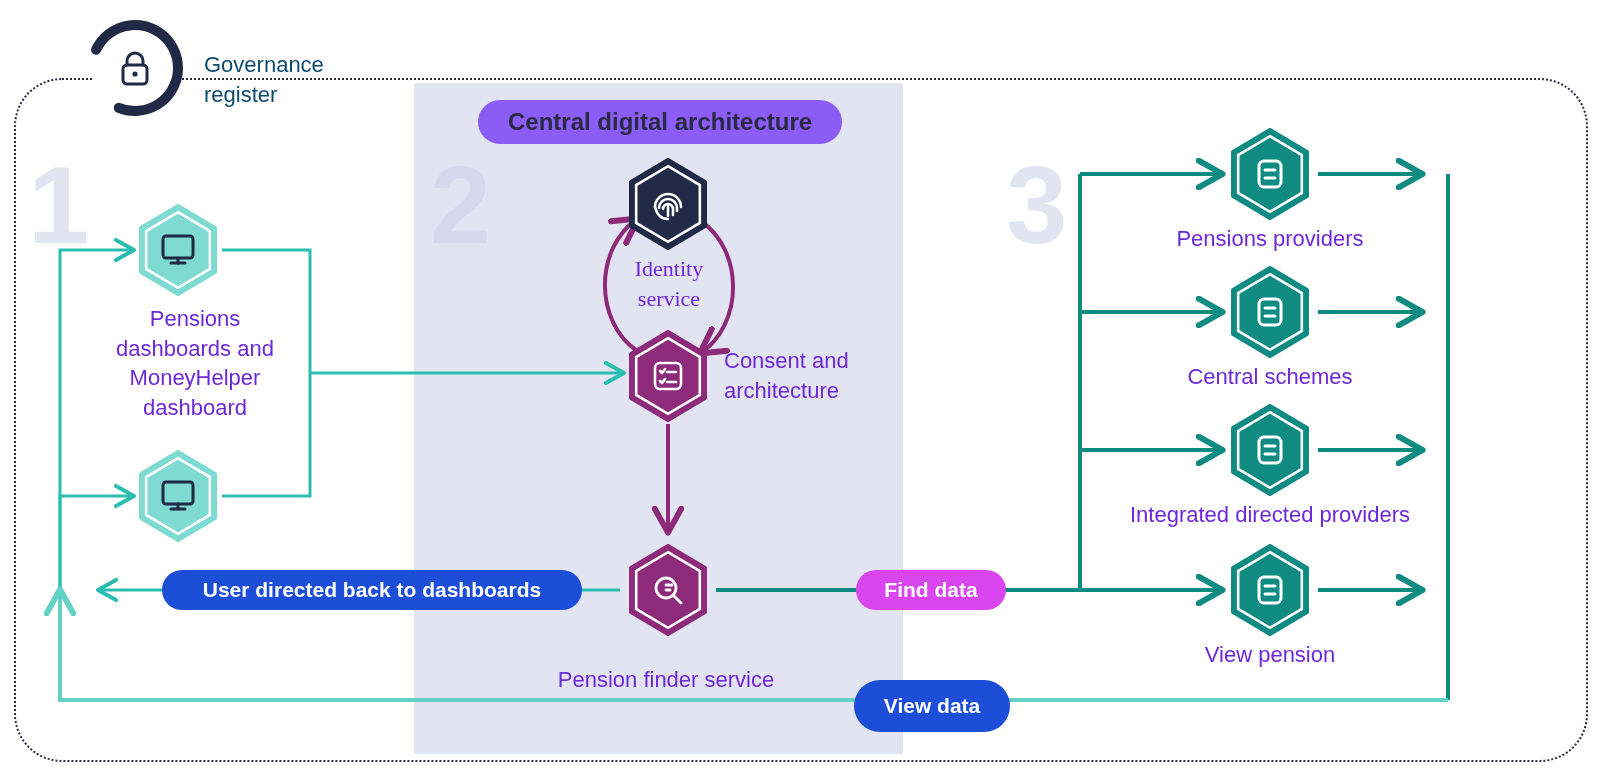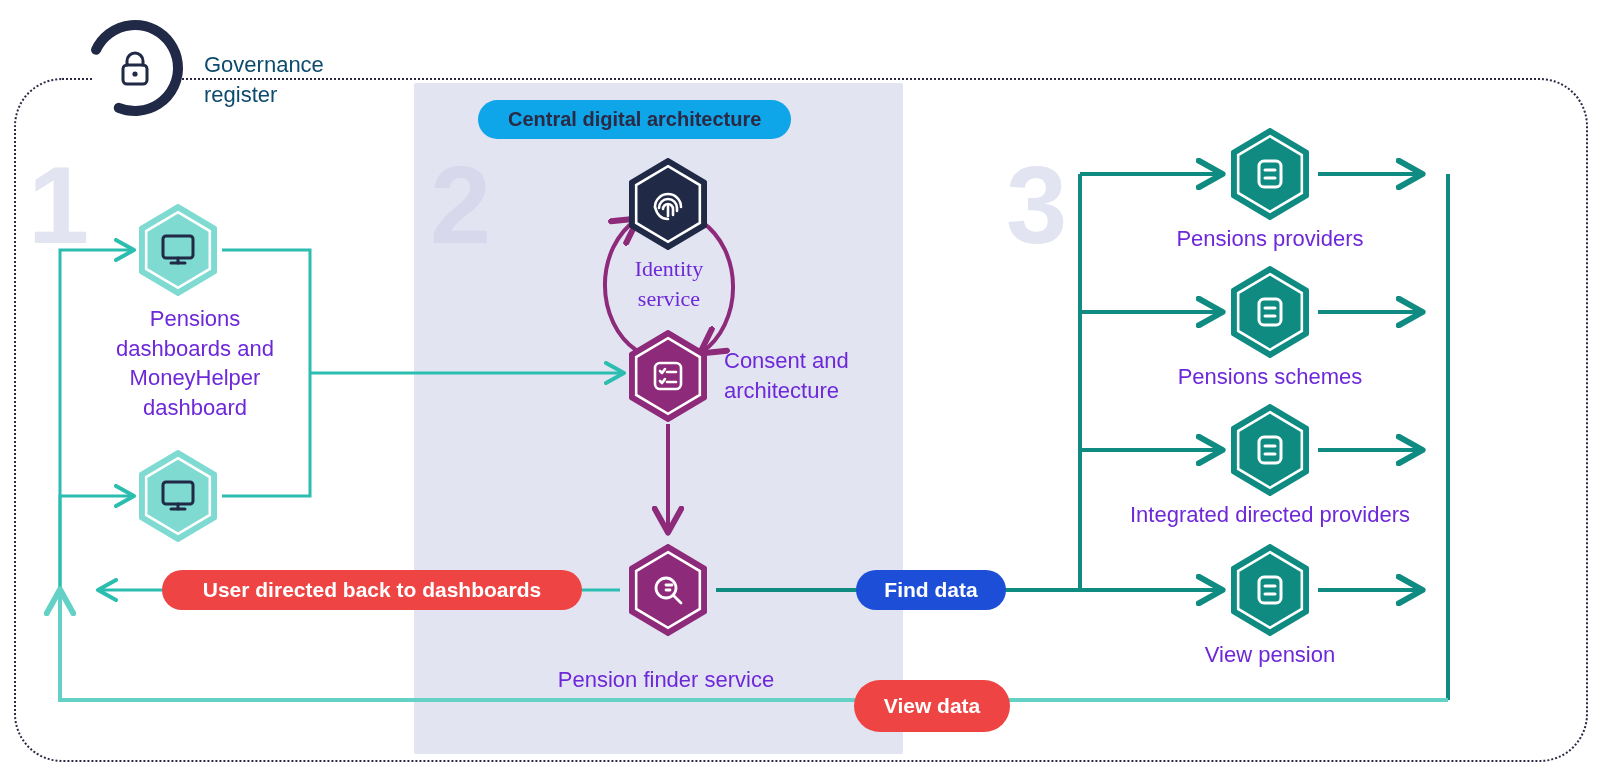--- a/index.html
+++ b/index.html
@@ -57,31 +57,31 @@
     border-radius: 999px;
     font-weight: 700;
     font-size: 21px;
     display: flex;
     align-items: center;
     justify-content: center;
     white-space: nowrap;
     box-sizing: border-box;
   }
   .pill-title {
-    background: #0ea5e9;
+    background: #8b5cf6;
     color: #2a2a45;
-    font-size: 20px;
+    font-size: 24px;
     padding: 8px 30px;
   }
   .pill-teal-light {
-    background: #ef4444;
+    background: #1d4ed8;
     color: #ffffff;
   }
   .pill-teal-dark {
-    background: #1d4ed8;
+    background: #d946ef;
     color: #ffffff;
   }
   .hex {
     position: absolute;
     width: 80px;
     height: 92px;
   }
   .hex svg {
     width: 100%;
     height: 100%;
@@ -278,21 +278,21 @@
 
   <div class="hex" style="left:1230px; top:266px;">
     <svg viewBox="0 0 80 92">
       <use href="#hex-path" fill="#0f8b81" stroke="#0f8b81" stroke-width="4" stroke-linejoin="round"></use>
       <use href="#hex-path" fill="none" stroke="#ffffff" stroke-width="3" transform="translate(40,46) scale(0.86) translate(-40,-46)"></use>
       <g transform="translate(40,46)">
           <use href="#doc-icon"></use>
         </g>
     </svg>
   </div>
-  <div class="label" style="left:1150px; top:362px; width:240px;">Pensions schemes</div>
+  <div class="label" style="left:1150px; top:362px; width:240px;">Central schemes</div>
 
   <div class="hex" style="left:1230px; top:404px;">
     <svg viewBox="0 0 80 92">
       <use href="#hex-path" fill="#0f8b81" stroke="#0f8b81" stroke-width="4" stroke-linejoin="round"></use>
       <use href="#hex-path" fill="none" stroke="#ffffff" stroke-width="3" transform="translate(40,46) scale(0.86) translate(-40,-46)"></use>
       <g transform="translate(40,46)">
           <use href="#doc-icon"></use>
         </g>
     </svg>
   </div>

